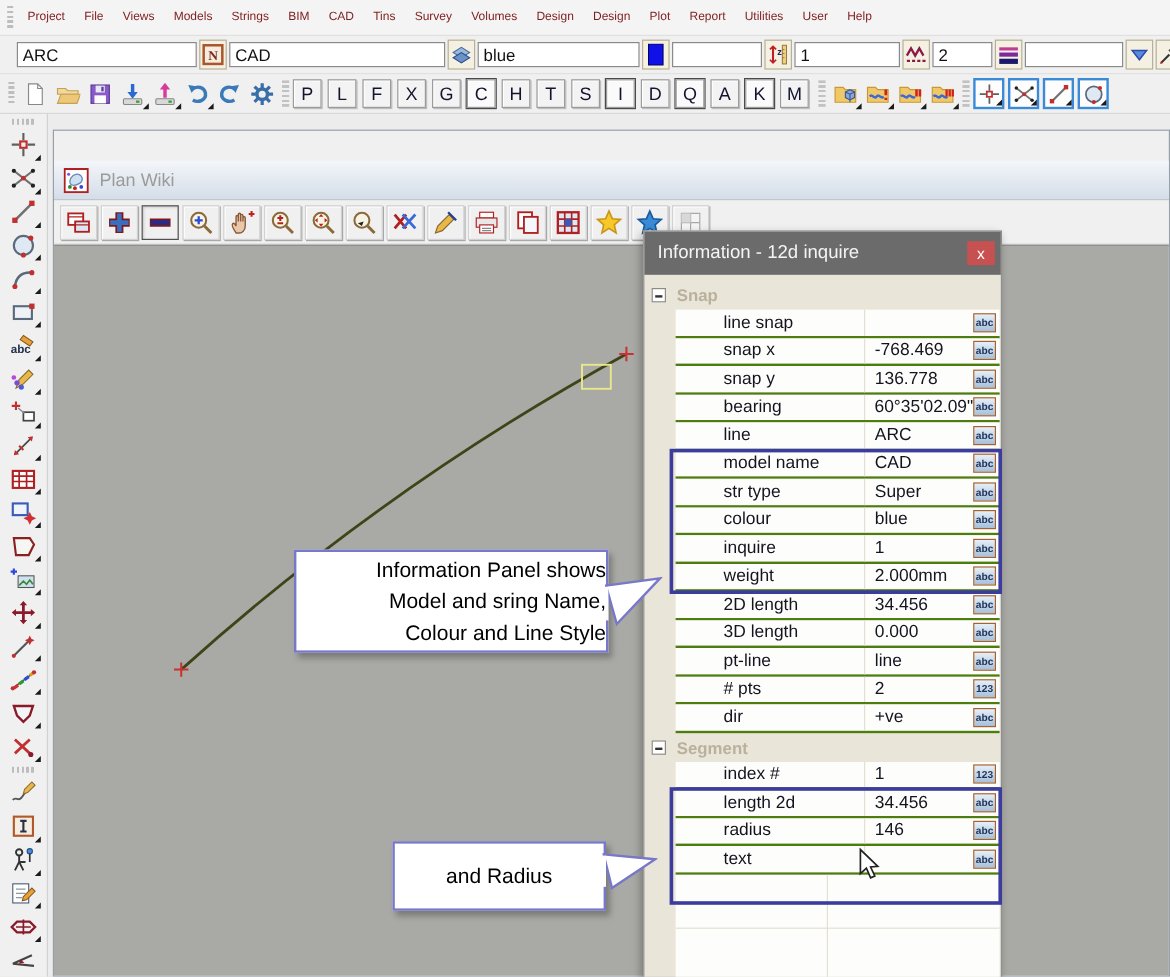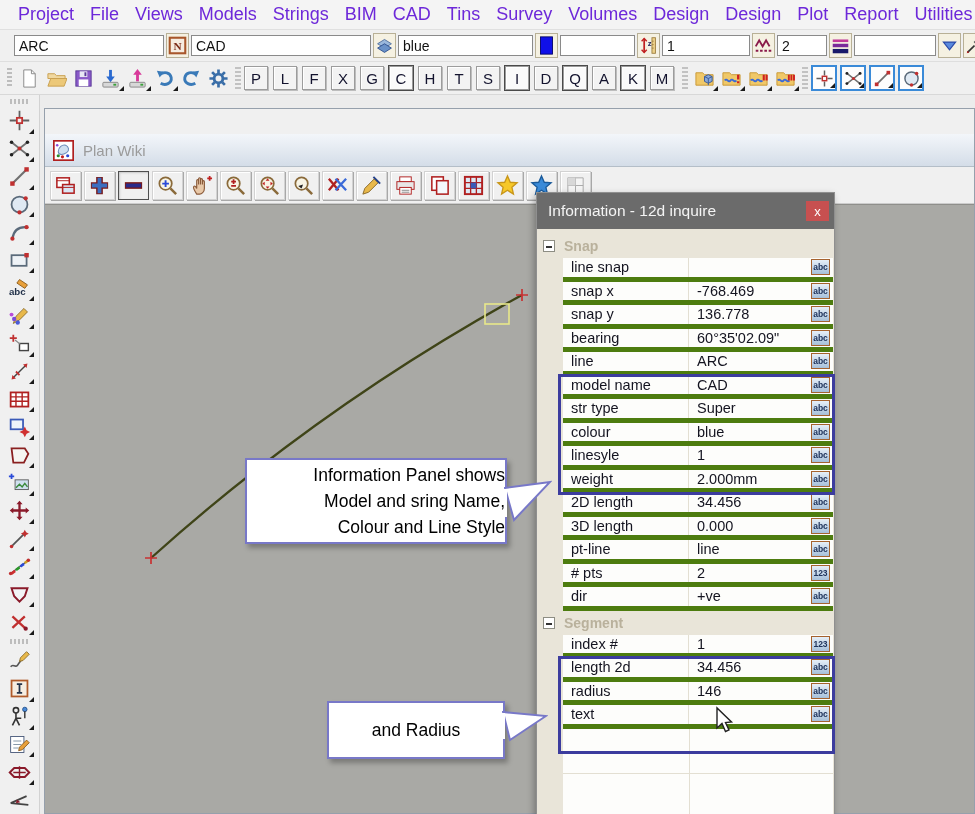--- a/index.html
+++ b/index.html
@@ -3,21 +3,21 @@
 <meta charset="utf-8">
 <style>
   * { box-sizing: border-box; margin: 0; padding: 0; }
   html,body { width: 975px; height: 814px; overflow: hidden; }
   body { position: relative; font-family: "Liberation Sans", sans-serif; background:#eeeeee; }
 
   
   .menubar { height:30px; background:#f4f4f4; border-bottom:1px solid #e0e0e0; display:flex; align-items:center; padding-left:2px; }
   .gripv { width:5px; height:20px; margin:0 4px; background:repeating-linear-gradient(to bottom,#bdbdbd 0 2px,transparent 2px 4px); }
   .griph { height:5px; width:20px; margin:3px 0; background:repeating-linear-gradient(to right,#bdbdbd 0 2px,transparent 2px 4px); }
-  .menu-item { padding:0 8px; font-size:18px; color:#6d28d9; white-space:nowrap; cursor:default; }
+  .menu-item { padding:0 8px; font-size:10px; color:#7f1d1d; white-space:nowrap; cursor:default; }
 
   
   .fieldbar { height:32px; background:#f0f0f0; border-bottom:1px solid #dedede; display:flex; align-items:center; padding-left:4px; gap:2px; }
   .tb-input { height:21px; border:1px solid #8a8a8a; background:#fff; font:14px "Liberation Sans",sans-serif; padding:0 4px; color:#111; }
   .tb-btn { height:25px; background:#f5f1e2; border:1px solid #b8b096; display:flex; align-items:center; justify-content:center; padding:0 1px; }
   .tb-btn svg { width:19px; height:19px; }
 
   
   .iconbar { height:33px; background:#f0f0f0; border-bottom:1px solid #d8d8d8; display:flex; align-items:center; padding-left:3px; }
   .icon-btn { width:27px; height:27px; position:relative; display:flex; align-items:center; justify-content:center; background:transparent; border:none; }
@@ -50,21 +50,21 @@
   
   .info-panel { position:absolute; left:536px; top:192px; width:299px; height:743px; background:#e9e5d9; z-index:5; box-shadow:-2px 3px 7px rgba(0,0,0,0.3); border:1px solid #8f8f8f; }
   .ip-title { height:36px; background:#6b6b6b; color:#f4f4f4; display:flex; align-items:center; padding-left:11px; font-size:15.5px; }
   .ip-close { margin-left:auto; margin-right:5px; width:23px; height:20px; background:#c75050; color:#fff; font-size:13px; border:none; display:flex; align-items:center; justify-content:center; cursor:default; }
   .ip-body { position:absolute; left:0; right:0; top:36px; bottom:14px; padding-top:5px; overflow:hidden; display:flex; flex-direction:column; }
   .ip-strip { position:absolute; left:0; right:0; bottom:0; height:14px; background:#d6d2c6; border-top:1px solid #bab6aa; }
   .sec { height:24px; display:flex; align-items:center; gap:9px; padding-left:6px; flex:0 0 auto; }
   .colbox { width:12px; height:12px; border:1px solid #8d8d83; background:#fff; position:relative; flex:0 0 auto; }
   .colbox::after { content:""; position:absolute; left:2px; right:2px; top:5px; height:2px; background:#333; }
   .sec-title { font-weight:bold; color:#b9b19c; font-size:14px; }
-  .prow { height:23.5px; flex:0 0 auto; margin-left:26px; margin-right:1px; background:#fdfdfb; border-bottom:5px solid #4d7c0f; display:flex; align-items:center; }
+  .prow { height:23.5px; flex:0 0 auto; margin-left:26px; margin-right:1px; background:#fdfdfb; border-bottom:2px solid #4d7c0f; display:flex; align-items:center;padding-left:32px; }
   .plabel { width:126px; padding-left:8px; height:100%; display:flex; align-items:center; font-size:14.5px; color:#141420; border-right:1px solid #e3dfd2; }
   .pvalue { flex:1; padding-left:8px; font-size:14.5px; color:#141420; }
   .pbtn { width:19px; height:16px; margin-right:3px; border:1px solid #a5622e; background:linear-gradient(#e6eff8,#a6c0da); font-size:8.5px; font-weight:bold; color:#20345c; display:flex; align-items:center; justify-content:center; padding:0; flex:0 0 auto; }
   .prow-filler { flex:1; margin-left:26px; margin-right:1px; background:#fdfdfb; position:relative; }
   .prow-filler::before { content:""; position:absolute; left:126px; top:0; bottom:0; width:1px; background:#e3dfd2; }
   .prow-filler::after { content:""; position:absolute; left:0; right:0; top:44px; height:1px; background:#e3dfd2; }
   .hl-box { position:absolute; left:21px; width:277px; border:3px solid #3c3c9e; pointer-events:none; z-index:6; }
 
   
   .callout { position:absolute; background:#fff; border:2px solid #7878c8; box-shadow:3px 4px 5px rgba(0,0,0,0.28); display:flex; flex-direction:column; justify-content:center; text-align:center; font-size:17.5px; color:#000; z-index:8; line-height:1.5; }
@@ -645,21 +645,21 @@
       <div class="plabel">str type</div>
       <div class="pvalue">Super</div>
       <button class="pbtn">abc</button>
     </div>
     <div class="prow">
       <div class="plabel">colour</div>
       <div class="pvalue">blue</div>
       <button class="pbtn">abc</button>
     </div>
     <div class="prow">
-      <div class="plabel">linesyle</div>
+      <div class="plabel">inquire</div>
       <div class="pvalue">1</div>
       <button class="pbtn">abc</button>
     </div>
     <div class="prow">
       <div class="plabel">weight</div>
       <div class="pvalue">2.000mm</div>
       <button class="pbtn">abc</button>
     </div>
     <div class="prow">
       <div class="plabel">2D length</div>

